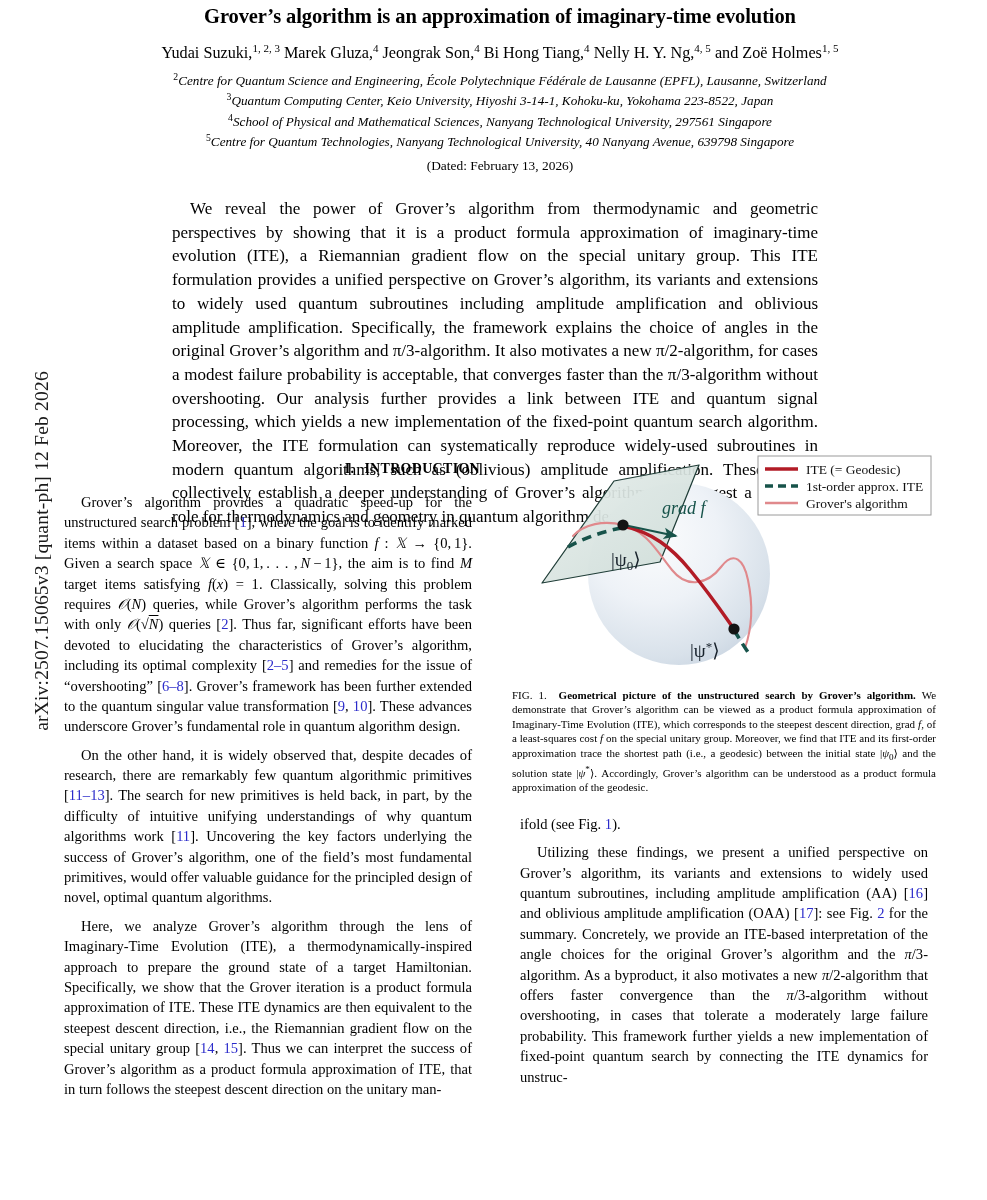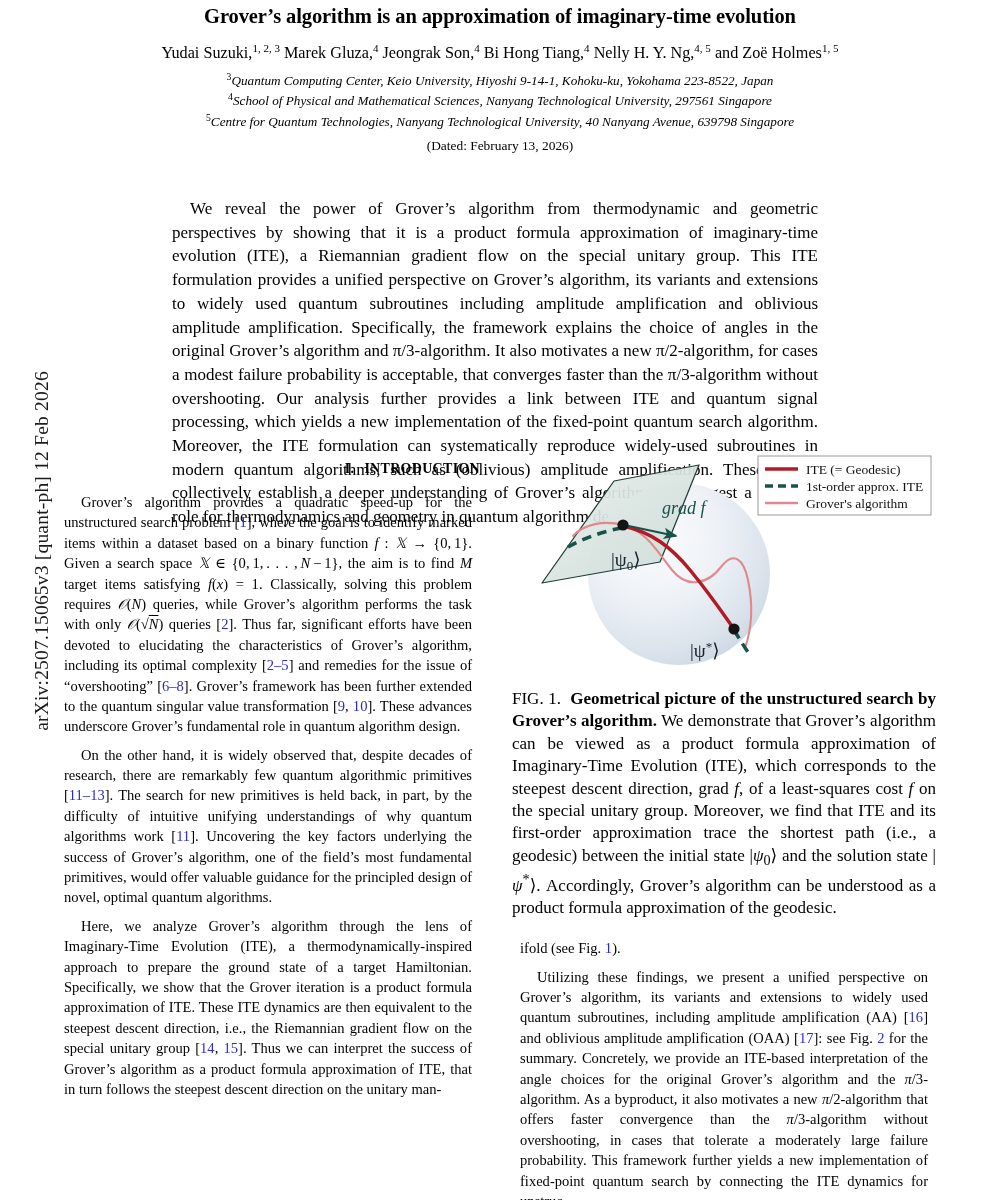--- a/index.html
+++ b/index.html
@@ -145,21 +145,21 @@
   #figure {
     position: relative;
     width: 424px;
     height: 228px;
     margin: 0 0 8px 0;
   }
   #figure svg { display: block; }
 
   #fig-caption {
     margin: 0;
-    font-size: 17px;
+    font-size: 11px;
     line-height: 1.318;
     text-align: justify;
     hyphens: none;
   }
   #fig-caption b { font-weight: bold; }
 
   .gap { height: 11px; }
 </style>
 </head>
 <body>
@@ -173,21 +173,22 @@
   <div id="authors">
     <span><span>Yudai Suzuki,</span><sup>1, 2, 3</sup></span>
     <span><span>Marek Gluza,</span><sup>4</sup></span>
     <span><span>Jeongrak Son,</span><sup>4</sup></span>
     <span><span>Bi Hong Tiang,</span><sup>4</sup></span>
     <span><span>Nelly H. Y. Ng,</span><sup>4, 5</sup></span>
     <span><span>and Zoë Holmes</span><sup>1, 5</sup></span>
   </div>
 
   <div id="affiliations">
-    <div class="aff"><sup>3</sup><span>Quantum Computing Center, Keio University, Hiyoshi 9-14-1, Kohoku-ku, Yokohama 223-8522, Japan</span></div>
+    <div class="aff"><sup>2</sup><span>Centre for Quantum Science and Engineering, École Polytechnique Fédérale de Lausanne (EPFL), Lausanne, Switzerland</span></div>
+    <div class="aff"><sup>3</sup><span>Quantum Computing Center, Keio University, Hiyoshi 3-14-1, Kohoku-ku, Yokohama 223-8522, Japan</span></div>
     <div class="aff"><sup>4</sup><span>School of Physical and Mathematical Sciences, Nanyang Technological University, 297561 Singapore</span></div>
     <div class="aff"><sup>5</sup><span>Centre for Quantum Technologies, Nanyang Technological University, 40 Nanyang Avenue, 639798 Singapore</span></div>
     <span class="dated">(Dated: February 13, 2026)</span>
   </div>
 
   <div id="abstract"><span class="indent"></span><span>We reveal the power of Grover’s algorithm from thermodynamic and geometric perspectives by showing that it is a product formula approximation of imaginary-time evolution (ITE), a Riemannian gradient flow on the special unitary group. This ITE formulation provides a unified perspective on Grover’s algorithm, its variants and extensions to widely used quantum subroutines including amplitude amplification and oblivious amplitude amplification. Specifically, the framework explains the choice of angles in the original Grover’s algorithm and π/3-algorithm. It also motivates a new π/2-algorithm, for cases a modest failure probability is acceptable, that converges faster than the π/3-algorithm without overshooting. Our analysis further provides a link between ITE and quantum signal processing, which yields a new implementation of the fixed-point quantum search algorithm. Moreover, the ITE formulation can systematically reproduce widely-used subroutines in modern quantum algorithms, such as (oblivious) amplitude amplification. These results collectively establish a deeper understanding of Grover’s algorithm and suggest a potential role for thermodynamics and geometry in quantum algorithm design.</span></div>
 
   <div id="columns">
 
     <div class="col left">

